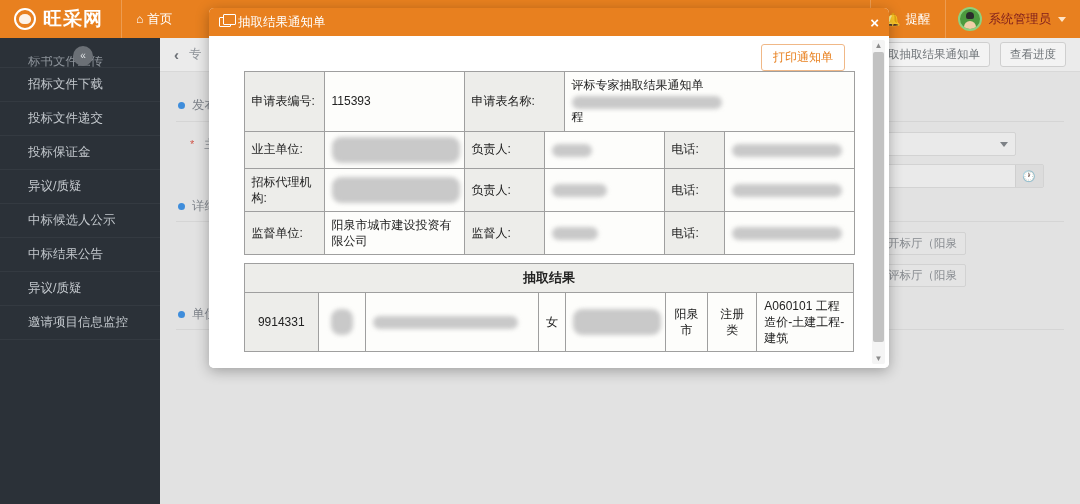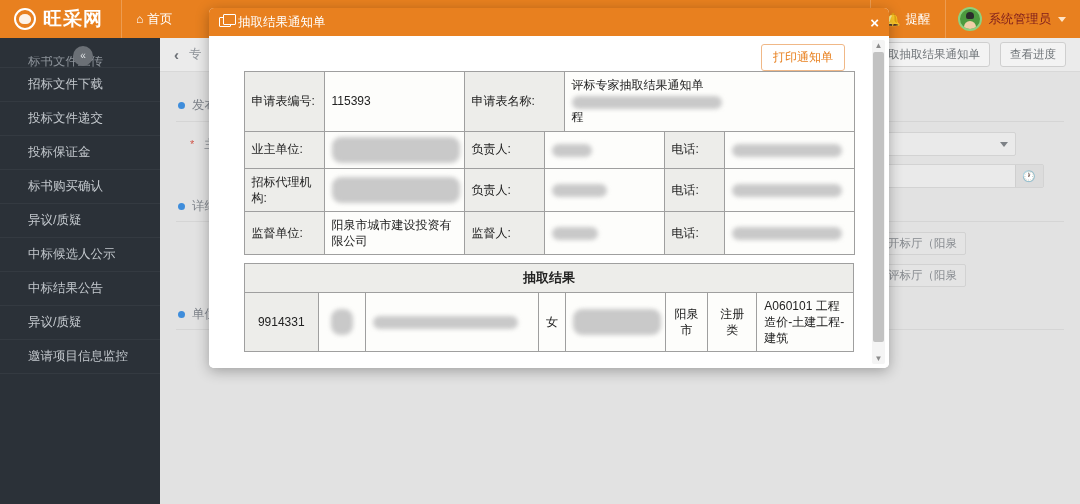--- a/index.html
+++ b/index.html
@@ -239,21 +239,20 @@
     </div>
   </div>
 
   <div class="sidebar">
     <div class="collapse-btn">«</div>
     <div class="side-scroll">
       <div class="side-item partial">标书文件上传</div>
       <div class="side-item">招标文件下载</div>
       <div class="side-item">投标文件递交</div>
       <div class="side-item">投标保证金</div>
-      <div class="side-item">标书购买确认</div>
       <div class="side-item">异议/质疑</div>
       <div class="side-item">中标候选人公示</div>
       <div class="side-item">中标结果公告</div>
       <div class="side-item">异议/质疑</div>
       <div class="side-item">邀请项目信息监控</div>
 
     </div>
   </div>
 
   <div class="page">

